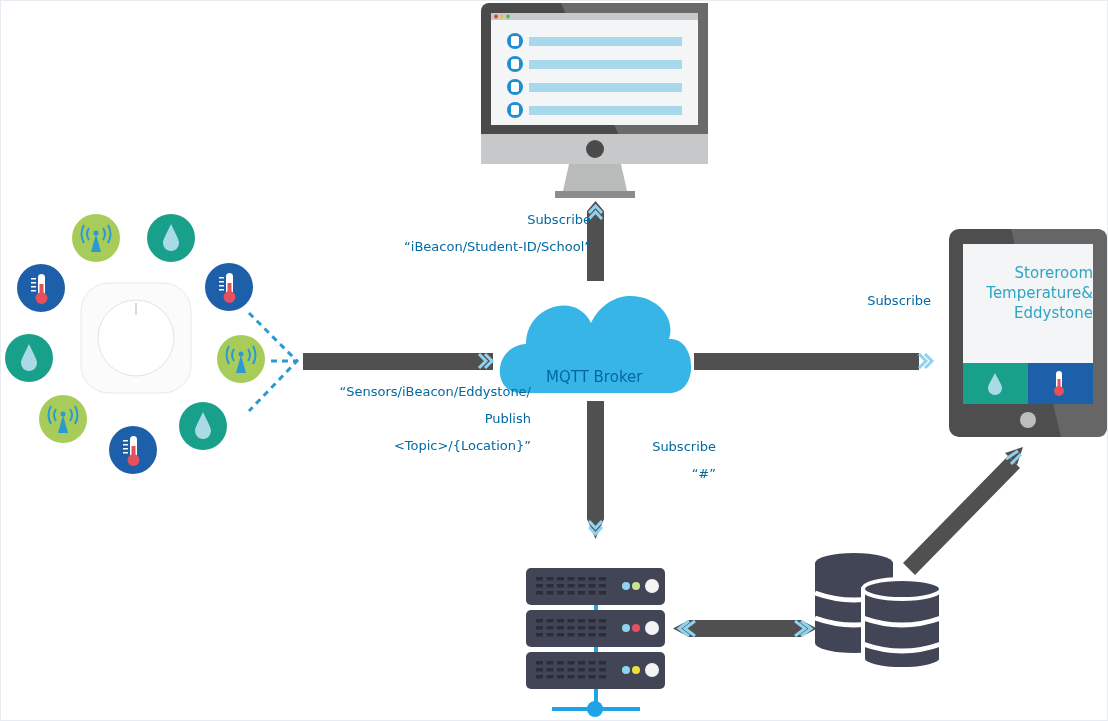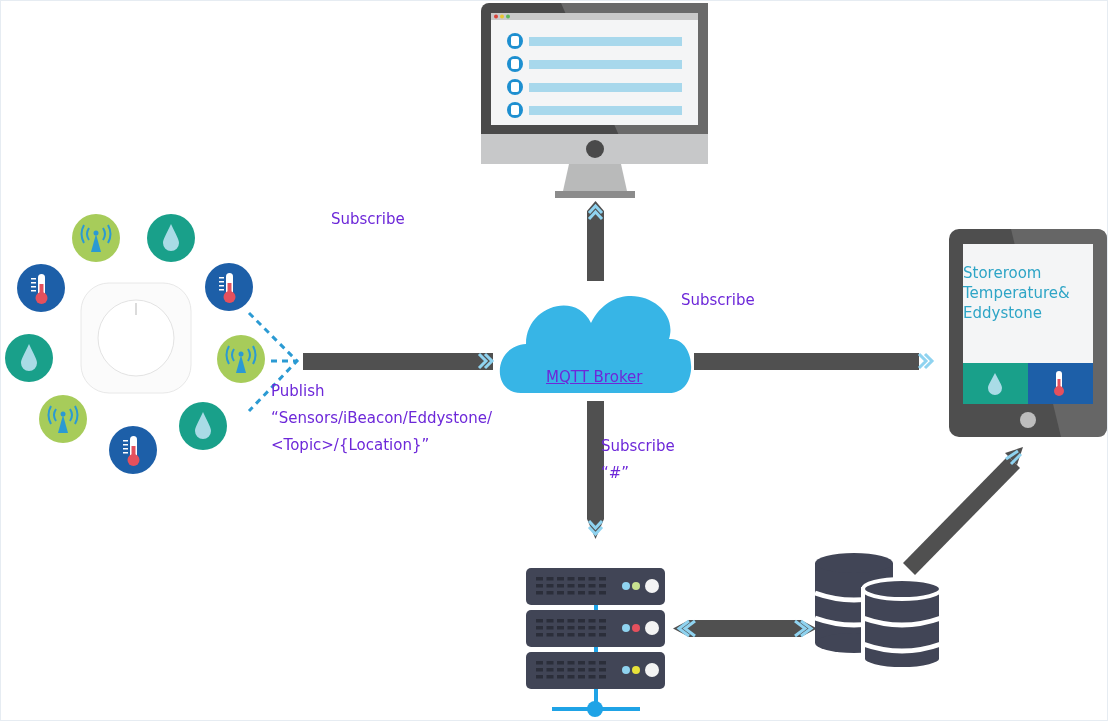--- a/index.html
+++ b/index.html
@@ -1,21 +1,21 @@
 <!DOCTYPE html>
 <html><head>
 <meta charset="utf-8">
 <style>
   html,body{margin:0;padding:0;background:#fff;}
   body{width:1108px;height:721px;position:relative;overflow:hidden;font-family:"DejaVu Sans",sans-serif;}
   #stage{position:absolute;left:0;top:0;width:1108px;height:721px;border:1px solid #e6ecf2;box-sizing:border-box;}
   svg{position:absolute;left:0;top:0;}
-  .lbl{position:absolute;text-align:left;color:#6d28d9;font-size:15px;line-height:27px;white-space:nowrap;}
-  .cloud-label{position:absolute;color:#6d28d9;font-size:15px;text-decoration:underline;}
-  .tablet-title{position:absolute;color:#2ea5c6;font-size:15px;line-height:20px;text-align:left;font-weight:normal;}
+  .lbl{position:absolute;text-align:right;color:#0369a1;font-size:13px;line-height:27px;white-space:nowrap;}
+  .cloud-label{position:absolute;color:#0369a1;font-size:15px;}
+  .tablet-title{position:absolute;color:#2ea5c6;font-size:15px;line-height:20px;text-align:right;font-weight:normal;}
 </style>
 </head>
 <body>
 
 <div id="stage">
 <svg width="1108" height="721" viewBox="0 0 1108 721">
   <defs>
     <g id="chev-r">
           <path d="M0,0 L7,7 L0,14 M6,0 L13,7 L6,14" stroke="#8fd3f0" stroke-width="3" fill="none"></path>
         </g>
@@ -279,24 +279,25 @@
     <g fill="#414556" stroke="#fff" stroke-width="4">
       <path d="M862,588 L862,658 A39,10 0 0 0 940,658 L940,588 Z"></path>
       <ellipse cx="901" cy="588" rx="39" ry="10"></ellipse>
     </g>
     <path d="M862,617 Q901,631 940,617 M862,643 Q901,657 940,643" stroke="#fff" stroke-width="5" fill="none"></path>
   </g>
 </svg>
 
 <div class="lbl" style="left:330px;top:205px;width:260px;">
   <div>Subscribe</div>
+  <div>“iBeacon/Student-ID/School”</div>
 </div>
 <div class="lbl" style="left:270px;top:377px;width:260px;">
+  <div>“Sensors/iBeacon/Eddystone/</div>
   <div>Publish</div>
-  <div>“Sensors/iBeacon/Eddystone/</div>
   <div>&lt;Topic&gt;/{Location}”</div>
 </div>
 <div class="lbl" style="left:680px;top:286px;width:250px;">
   <div>Subscribe</div>
 </div>
 <div class="lbl" style="left:600px;top:432px;width:115px;">
   <div>Subscribe</div>
   <div>“#”</div>
 </div>
 <div class="cloud-label" style="left:545px;top:367px;">MQTT Broker</div>

